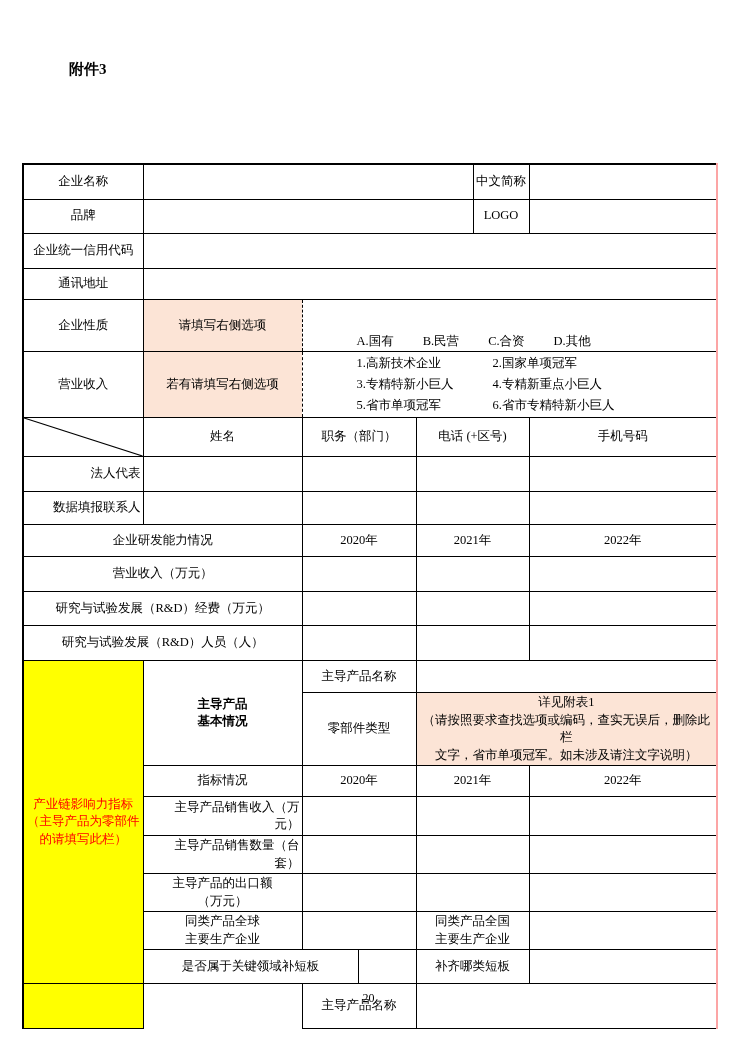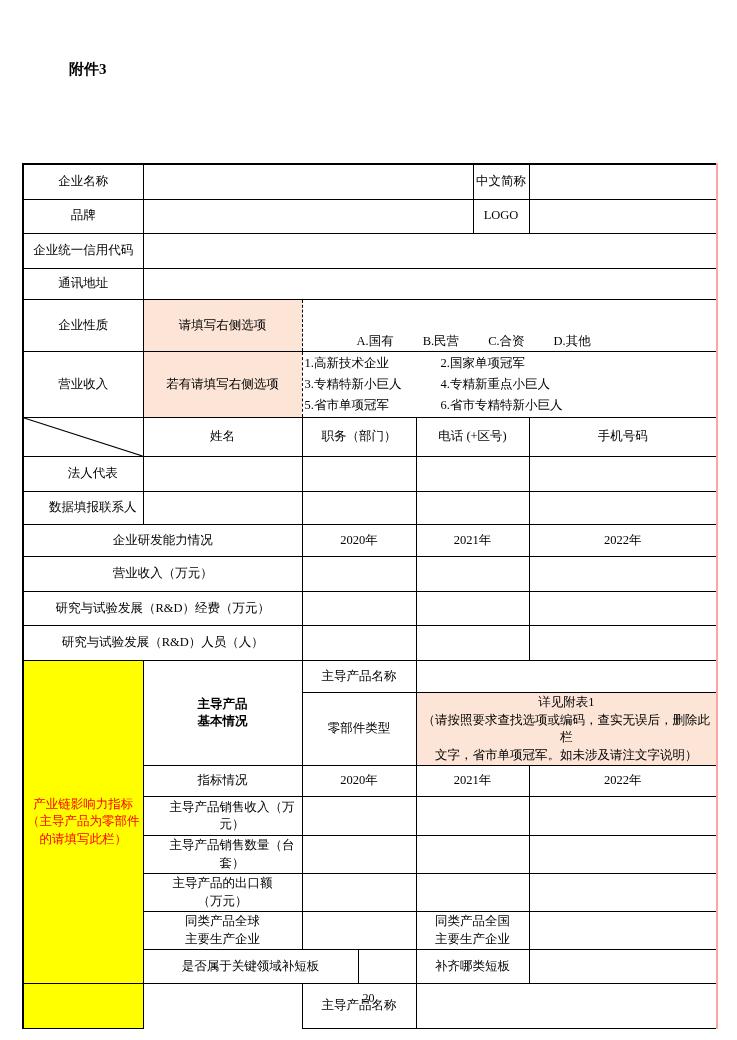--- a/index.html
+++ b/index.html
@@ -32,32 +32,32 @@
   td{
     border:1px solid #000;
     font-size:12.5px;
     text-align:center;
     vertical-align:middle;
     padding:1px 2px;
     line-height:1.4;
     overflow:hidden;
     word-break:break-all;
   }
-  td.left{text-align:center;padding-left:21px;}
+  td.left{text-align:right;padding-left:21px;}
   td.peach{background:var(--highlight-peach,#FCE4D6);}
   td.yellow{background:var(--highlight-yellow,#FFFF00);}
   td.red{color:var(--red-text,#FF0000);}
   .bold{font-weight:bold;}
   .pre{white-space:pre-line;}
   td.dash-r{border-right:1px dashed #000;}
   td.dash-l{border-left:1px dashed #000;}
   td.no-bottom{border-bottom:none;}
   td.opts{text-align:left;}
   .nature-row{display:flex;gap:29px;padding-left:52px;margin-top:32px;}
-  .honor-line{display:grid;grid-template-columns:136px auto;line-height:21px;text-align:left;}
+  .honor-line{display:grid;grid-template-columns:136px auto;padding-left:52px;line-height:21px;text-align:left;}
   td.diag{position:relative;padding:0;}
   td.diag svg{position:absolute;left:0;top:0;width:100%;height:100%;display:block;}
   .page-number{
     position:absolute;left:0;top:991px;width:100%;
     text-align:center;font-size:12px;
   }
 </style>
 </head>
 <body>
 

